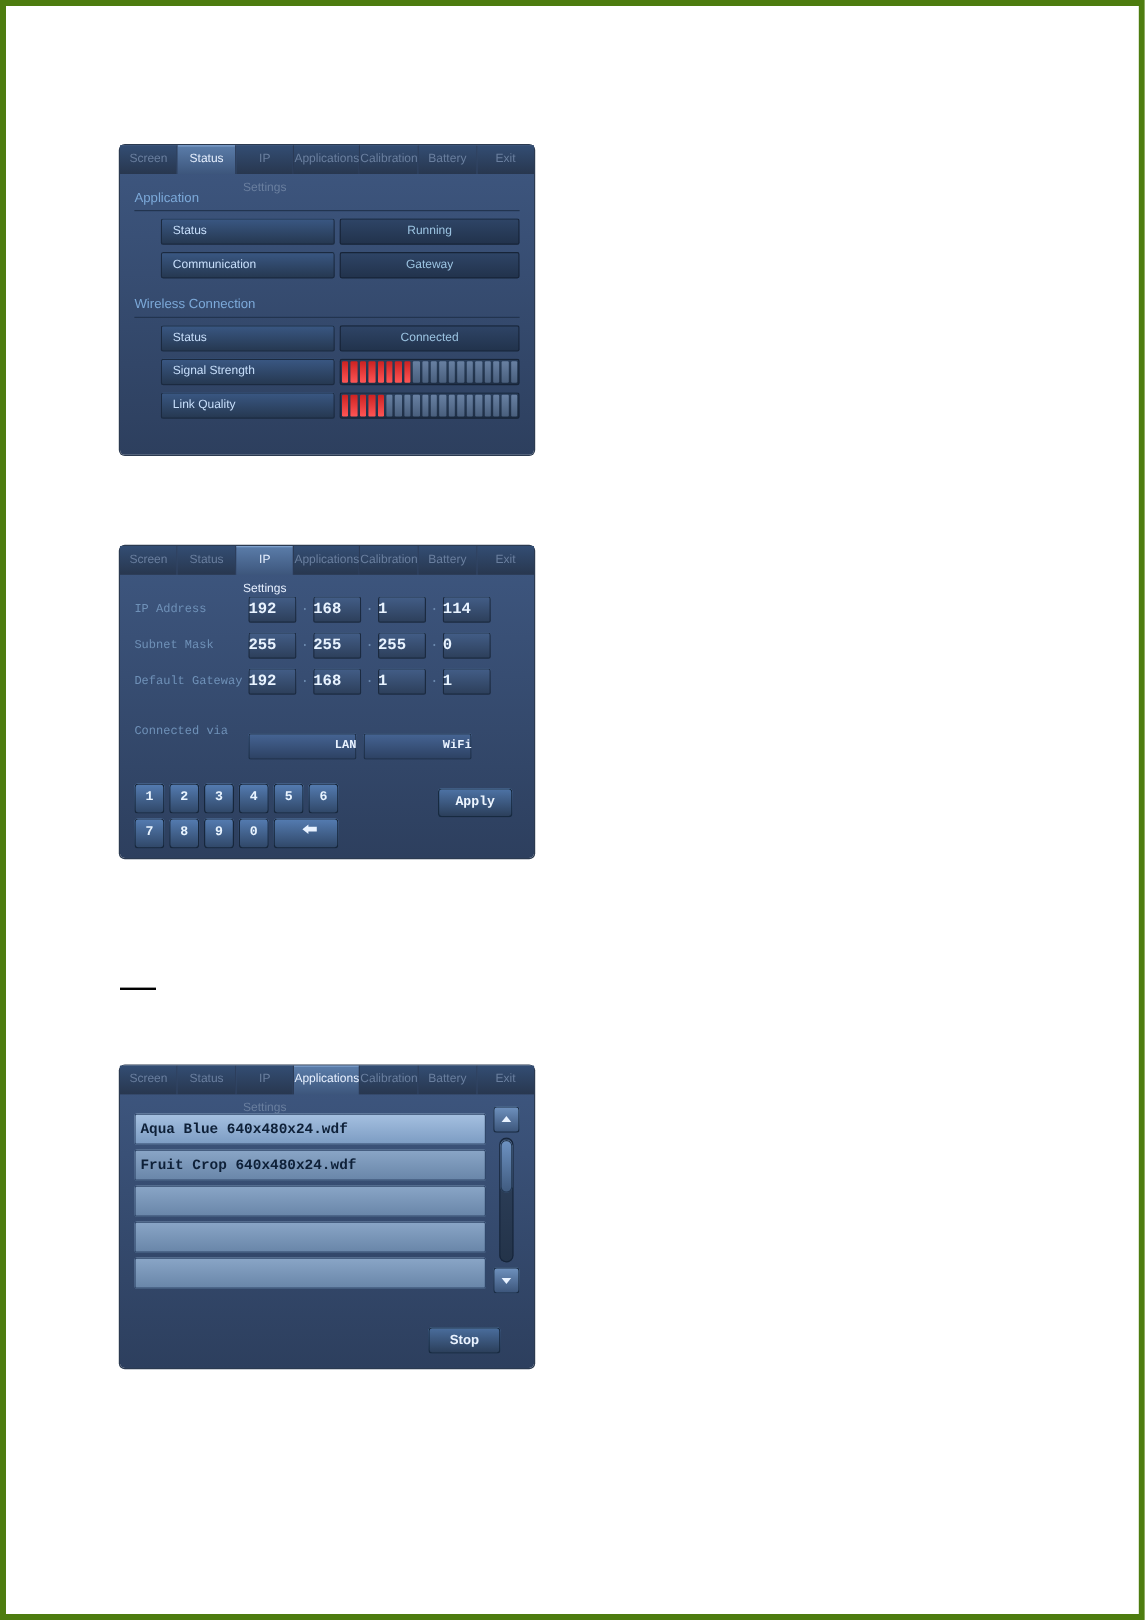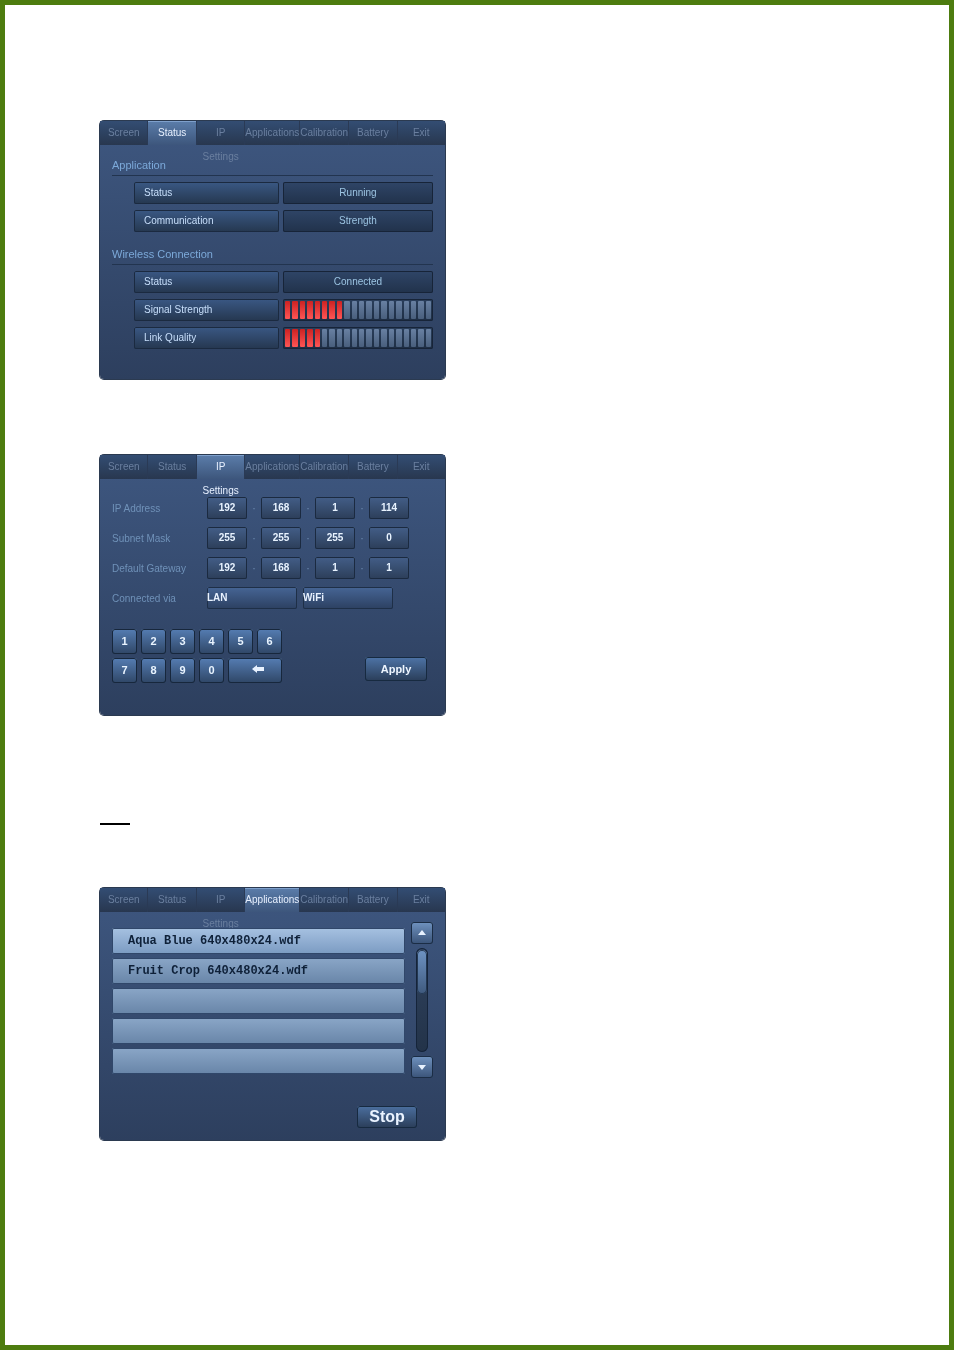--- a/index.html
+++ b/index.html
@@ -19,46 +19,46 @@
                background:linear-gradient(#2f4567,#21324b); border-radius:2px; margin-left:4px; box-shadow:inset 0 0 0 1px #172438; }
   .bar { flex:1; height:18px; margin-left:4px; display:flex; gap:2px; align-items:center; padding:2px;
          background:linear-gradient(#2a3f5c,#1e2e44); border-radius:2px; box-shadow:inset 0 0 0 1px #172438; }
   .seg { flex:1; height:100%; border-radius:1px; }
   .seg.on { background:linear-gradient(#c22,#f55); }
   .seg.off { background:linear-gradient(#6880a2,#495f7d); }
 
   
   .ip-row { display:flex; align-items:center; margin:8px 0; }
   .ip-label { width:95px; font-size:10px; color:#6f91b8; }
-  .ip-box { width:40px; height:22px; line-height:22px; text-align:center; font-size:10px; color:#e8f3ff; font-weight:bold;
+  .ip-box { width:40px; height:22px; line-height:22px; font-size:13px; color:#e8f3ff; font-weight:bold;
             background:linear-gradient(#435e88,#2c3e59); border-radius:2px; box-shadow:inset 0 0 0 1px #1b2a40,0 1px 0 #5f80ab inset; }
   .ip-dot { width:14px; text-align:center; color:#6a88ad; font-size:12px; }
-  .conn-btn { width:90px; height:22px; line-height:22px; text-align:left; font-size:10px; color:#e9f2ff; font-weight:bold;
-              background:linear-gradient(#466595,#2c4061); border-radius:2px; margin-right:6px; box-shadow:inset 0 0 0 1px #1e2f47,0 1px 0 #678bbb inset; }
+  .conn-btn { width:90px; height:22px; line-height:22px; text-align:right; font-size:10px; color:#e9f2ff; font-weight:bold;
+              background:linear-gradient(#466595,#2c4061); border-radius:2px; margin-right:6px; box-shadow:inset 0 0 0 1px #1e2f47,0 1px 0 #678bbb inset;margin-top:24px; }
   .keypad { display:grid; grid-template-columns:repeat(6,25px); grid-template-rows:25px 25px; gap:4px; margin-top:20px; }
   .key { background:linear-gradient(#557db3,#2f4666); color:#e9f4ff; font-size:11px; font-weight:bold; text-align:center; line-height:25px;
          border-radius:3px; box-shadow:inset 0 0 0 1px #17273c,0 1px 0 #7ba0cf inset; }
   .apply { position:absolute; right:18px; bottom:36px; width:62px; height:24px; line-height:24px; text-align:center; font-size:11px; font-weight:bold;
            color:#eef6ff; background:linear-gradient(#4e74a7,#2a3d58); border-radius:3px; box-shadow:inset 0 0 0 1px #172a40,0 1px 0 #789dcc inset; }
 
   
   .list { margin-top:6px; }
   .list-outer { display:flex; }
   .list-col { flex:1; }
-  .list-row { height:26px; line-height:26px; padding:0 16px; font-size:12px; font-family:"Courier New",monospace; font-weight:bold;
+  .list-row { height:26px; line-height:26px; padding:0 5px; font-size:12px; font-family:"Courier New",monospace; font-weight:bold;
               color:#0e2038; background:linear-gradient(#8aa6c7,#6885a8); border-radius:2px; margin-bottom:4px; box-shadow:inset 0 0 0 1px #30476a; }
   .list-row.empty { color:transparent; }
   .list-row.sel { background:linear-gradient(#a6c1e1,#7b9bc2); }
   .scroll { width:22px; margin-left:6px; display:flex; flex-direction:column; }
   .scroll-btn { height:22px; background:linear-gradient(#7093c0,#3a5378); border-radius:3px; display:flex; align-items:center; justify-content:center;
                 box-shadow:inset 0 0 0 1px #1b2d45; }
   .scroll-track { flex:1; background:linear-gradient(#2f425e,#233349); margin:4px 5px; border-radius:6px; position:relative; box-shadow:inset 0 0 0 1px #15243a; }
   .scroll-thumb { position:absolute; top:2px; left:1px; right:1px; height:44px; background:linear-gradient(#6e93c3,#3f5a7e); border-radius:5px;
                   box-shadow:inset 0 0 0 1px #233751,0 1px 0 #8eaed8 inset; }
-  .stop { position:absolute; right:28px; bottom:14px; width:60px; height:22px; line-height:22px; text-align:center; font-size:16px; font-weight:bold;
+  .stop { position:absolute; right:28px; bottom:14px; width:60px; height:22px; line-height:22px; text-align:center; font-size:11px; font-weight:bold;
           color:#eaf3ff; background:linear-gradient(#4b6f9f,#2a3d58); border-radius:3px; box-shadow:inset 0 0 0 1px #172a40,0 1px 0 #7398c7 inset; }
   svg.arrow { width:10px; height:10px; }
 </style>
 </head>
 <body>
 <div class="page">
 
 <div class="shot" style="left:95px; top:116px; height:258px;">
   <div class="tabs">
     <div class="tab">Screen</div>
@@ -72,21 +72,21 @@
   <div class="body">
     <div class="group-title">Application</div>
     <div class="hr"></div>
     <div style="padding-left:22px;">
       <div class="row">
         <div class="row-label">Status</div>
         <div class="row-value">Running</div>
       </div>
       <div class="row">
         <div class="row-label">Communication</div>
-        <div class="row-value">Strength</div>
+        <div class="row-value">Gateway</div>
       </div>
     </div>
 
     <div class="group-title" style="margin-top:16px;">Wireless Connection</div>
     <div class="hr"></div>
     <div style="padding-left:22px;">
       <div class="row">
         <div class="row-label">Status</div>
         <div class="row-value">Connected</div>
       </div>
@@ -147,21 +147,21 @@
 <div class="shot" style="left:95px; top:450px; height:260px;">
   <div class="tabs">
     <div class="tab">Screen</div>
     <div class="tab">Status</div>
     <div class="tab active">IP Settings</div>
     <div class="tab">Applications</div>
     <div class="tab">Calibration</div>
     <div class="tab">Battery</div>
     <div class="tab">Exit</div>
   </div>
-  <div class="body" style="position:relative; height:calc(100% - 44px);">
+  <div class="body" style="position:relative; height:calc(100% - 44px);font-family:Liberation Mono, monospace;">
     <div class="ip-row">
       <div class="ip-label">IP Address</div>
       <div class="ip-box">192</div>
           <div class="ip-dot">·</div>
       <div class="ip-box">168</div>
           <div class="ip-dot">·</div>
       <div class="ip-box">1</div>
           <div class="ip-dot">·</div>
       <div class="ip-box">114</div>
     </div>

